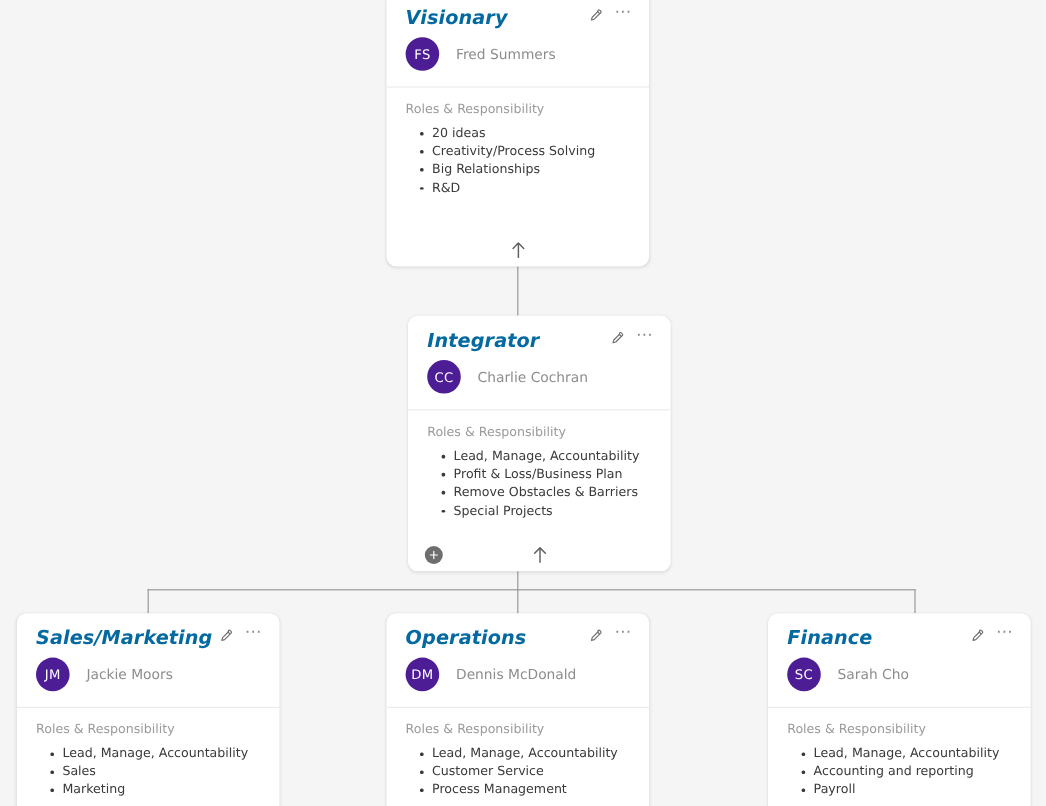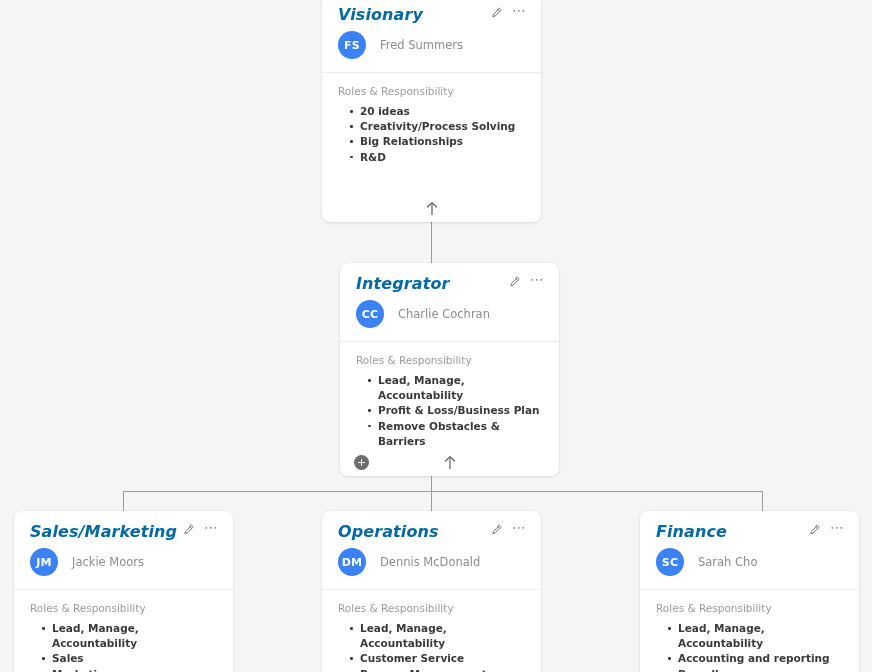--- a/index.html
+++ b/index.html
@@ -30,38 +30,38 @@
   .head-actions{position:absolute;top:12px;right:14px;display:flex;align-items:center;gap:10px;}
   .icon-btn{display:flex;align-items:center;justify-content:center;cursor:pointer;}
   .icon-pencil svg{display:block;}
   .icon-dots{
     font-size:14px;line-height:8px;color:#8a8a8a;letter-spacing:1px;
     font-family:"DejaVu Sans",sans-serif;padding-bottom:5px;
   }
 
   .owner-row{display:flex;align-items:center;padding:9px 16px 13px 16px;}
   .avatar{
-    width:28px;height:28px;border-radius:50%;background:#3b82f6;
-    color:#ffffff;font-size:11px;font-weight:bold;
+    width:28px;height:28px;border-radius:50%;background:#4c1d95;
+    color:#ffffff;font-size:11px;font-weight:normal;
     display:flex;align-items:center;justify-content:center;
     letter-spacing:.3px;flex:none;
   }
   .owner-name{
     margin-left:14px;font-size:11.5px;color:#8d8d8d;line-height:14px;
   }
 
   .divider{height:1px;background:#ececec;}
 
   .card-body{padding:12px 16px 0 16px;position:relative;}
   .body-label{
     font-size:10.5px;color:#9b9b9b;line-height:13px;margin:0 0 6px 0;
   }
   ul.roles{margin:0;padding:0 0 0 22px;list-style:none;}
   ul.roles li{
-    position:relative;font-size:10.5px;font-weight:bold;color:#3a3a3a;
+    position:relative;font-size:10.5px;font-weight:normal;color:#3a3a3a;
     line-height:15.2px;padding:0;
   }
   ul.roles li::before{
     content:"";position:absolute;left:-10px;top:6px;
     width:2.5px;height:2.5px;border-radius:50%;background:#3a3a3a;
   }
 
   
   .card-foot{position:absolute;left:0;right:0;bottom:0;height:34px;}
   .collapse-arrow{
@@ -147,20 +147,21 @@
       <div class="avatar">CC</div>
       <div class="owner-name">Charlie Cochran</div>
     </div>
     <div class="divider"></div>
     <div class="card-body">
       <div class="body-label">Roles &amp; Responsibility</div>
       <ul class="roles">
         <li>Lead, Manage, Accountability</li>
         <li>Profit &amp; Loss/Business Plan</li>
         <li>Remove Obstacles &amp; Barriers</li>
+        <li>Special Projects</li>
       </ul>
     </div>
     <div class="card-foot">
       <span class="add-btn"></span>
       <span class="collapse-arrow">
         <svg width="13" height="15" viewBox="0 0 14 16" fill="none">
           <path d="M7 15V2" stroke="#5f5f5f" stroke-width="1.3"></path>
           <path d="M2.2 6.4L7 1.6l4.8 4.8" stroke="#5f5f5f" stroke-width="1.3" stroke-linecap="round" stroke-linejoin="round" fill="none"></path>
         </svg>
       </span>

